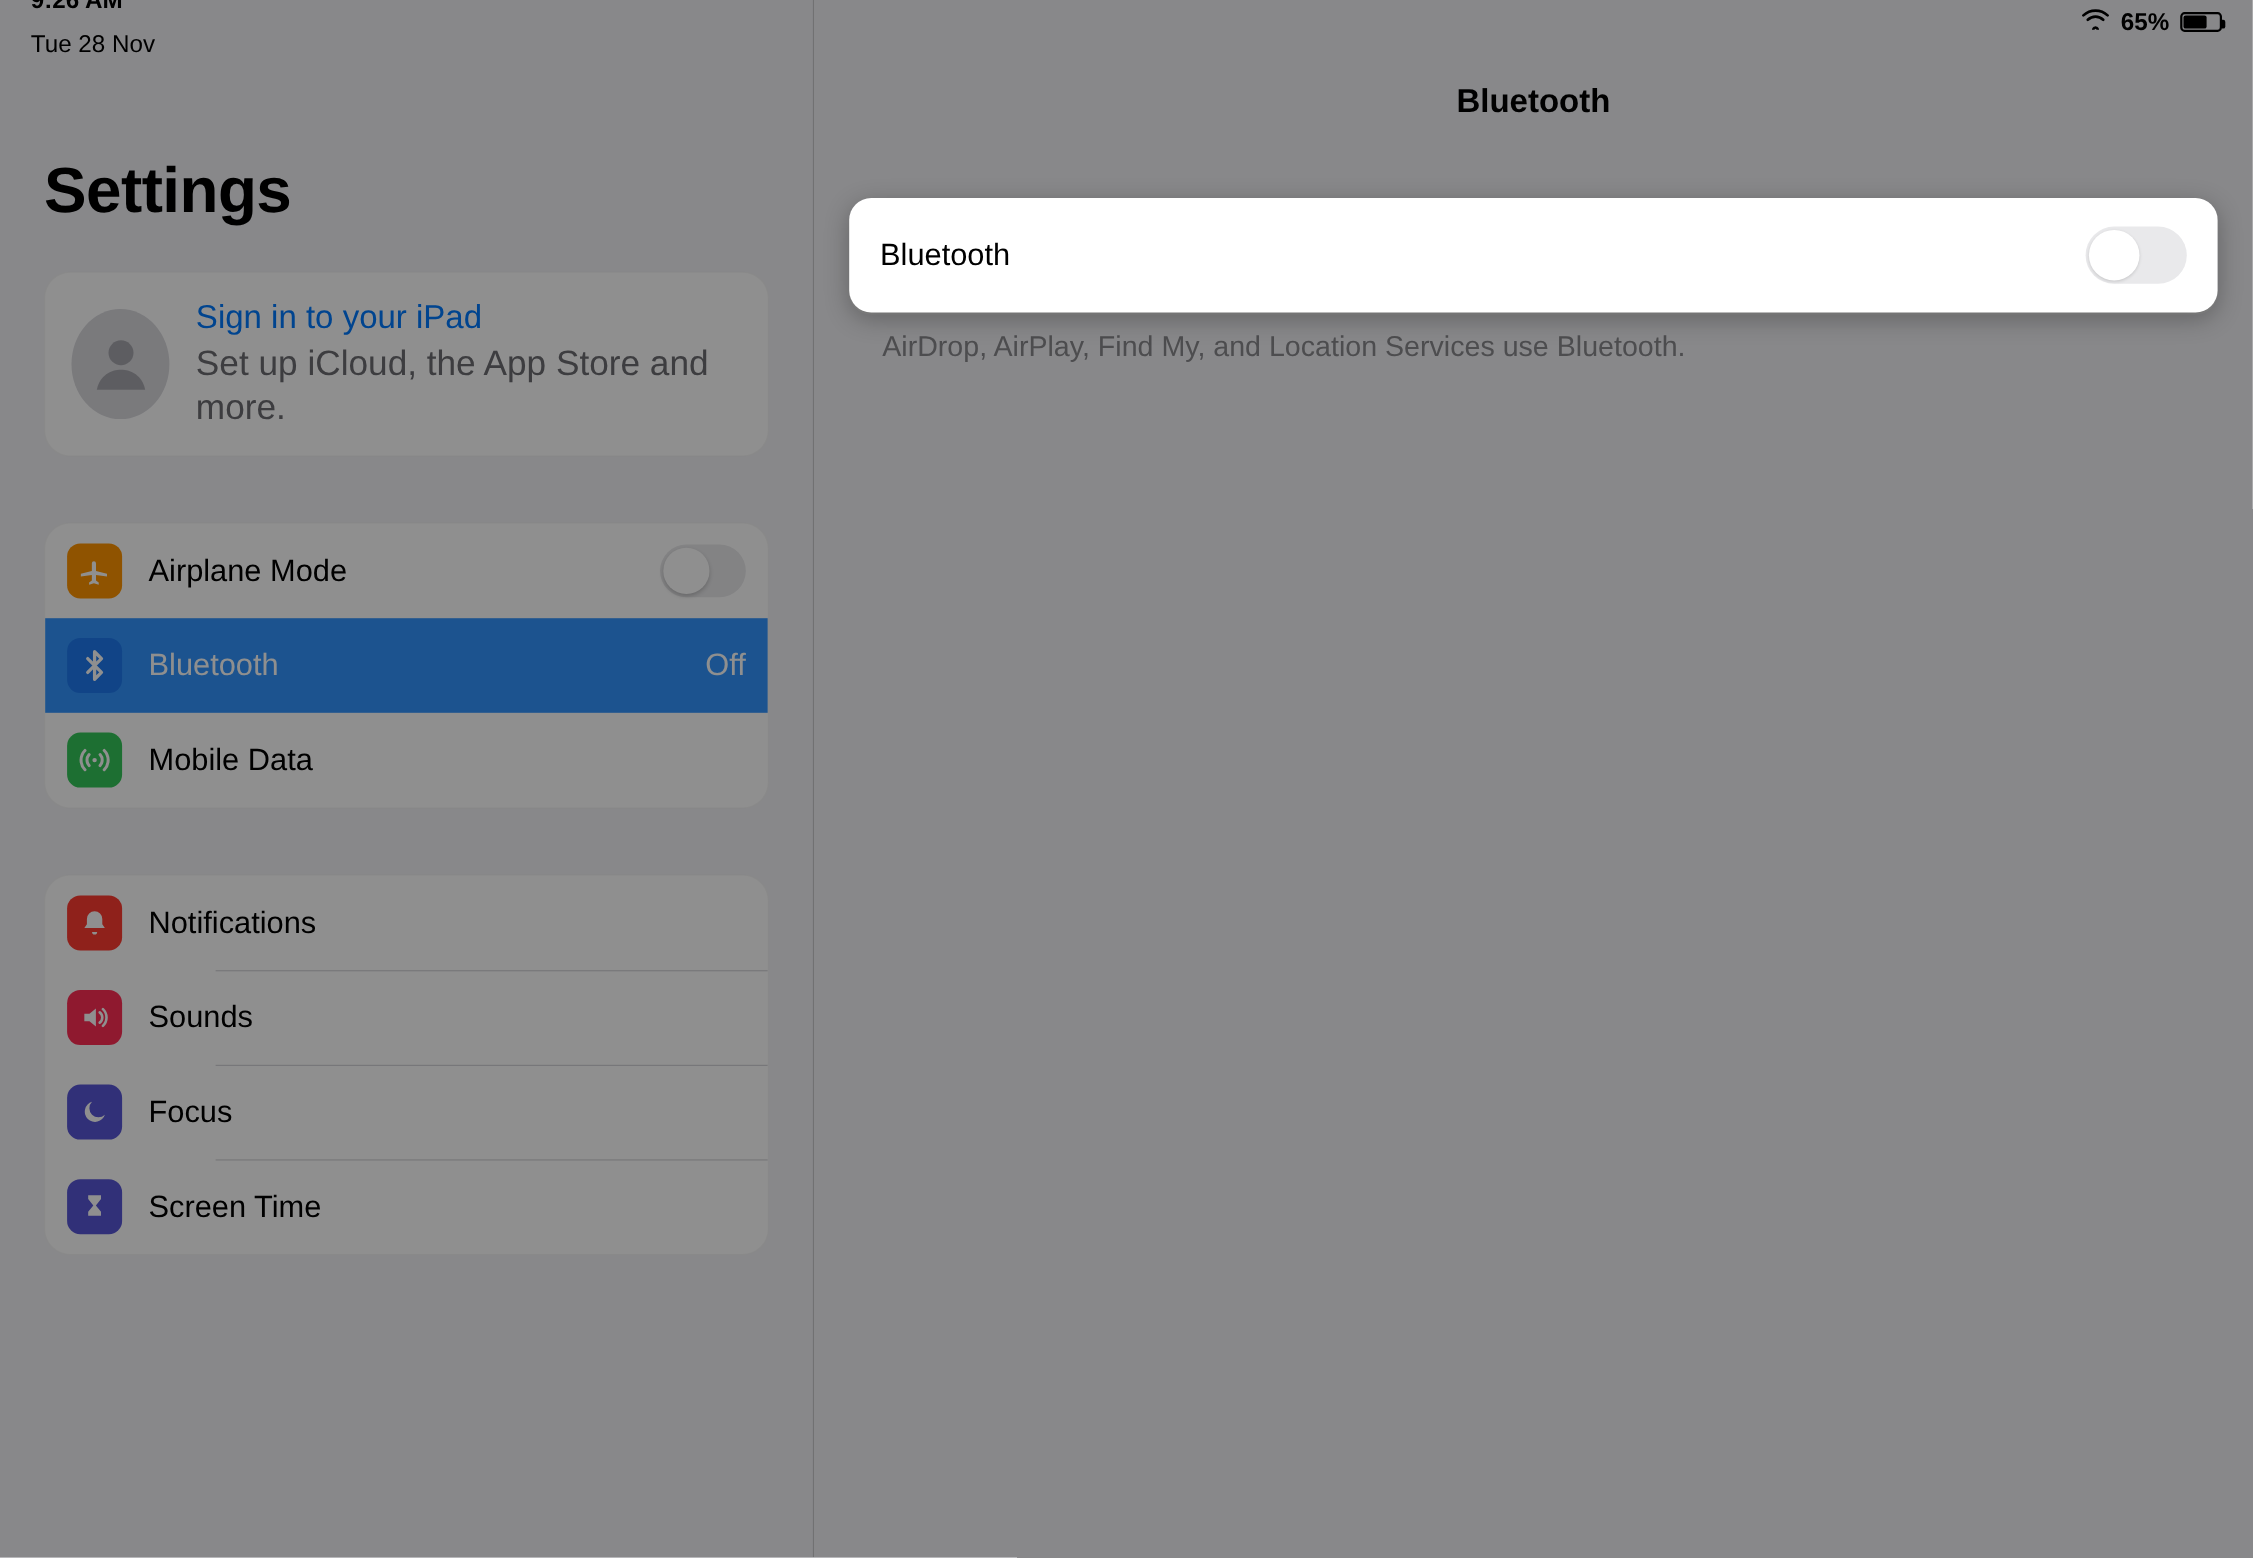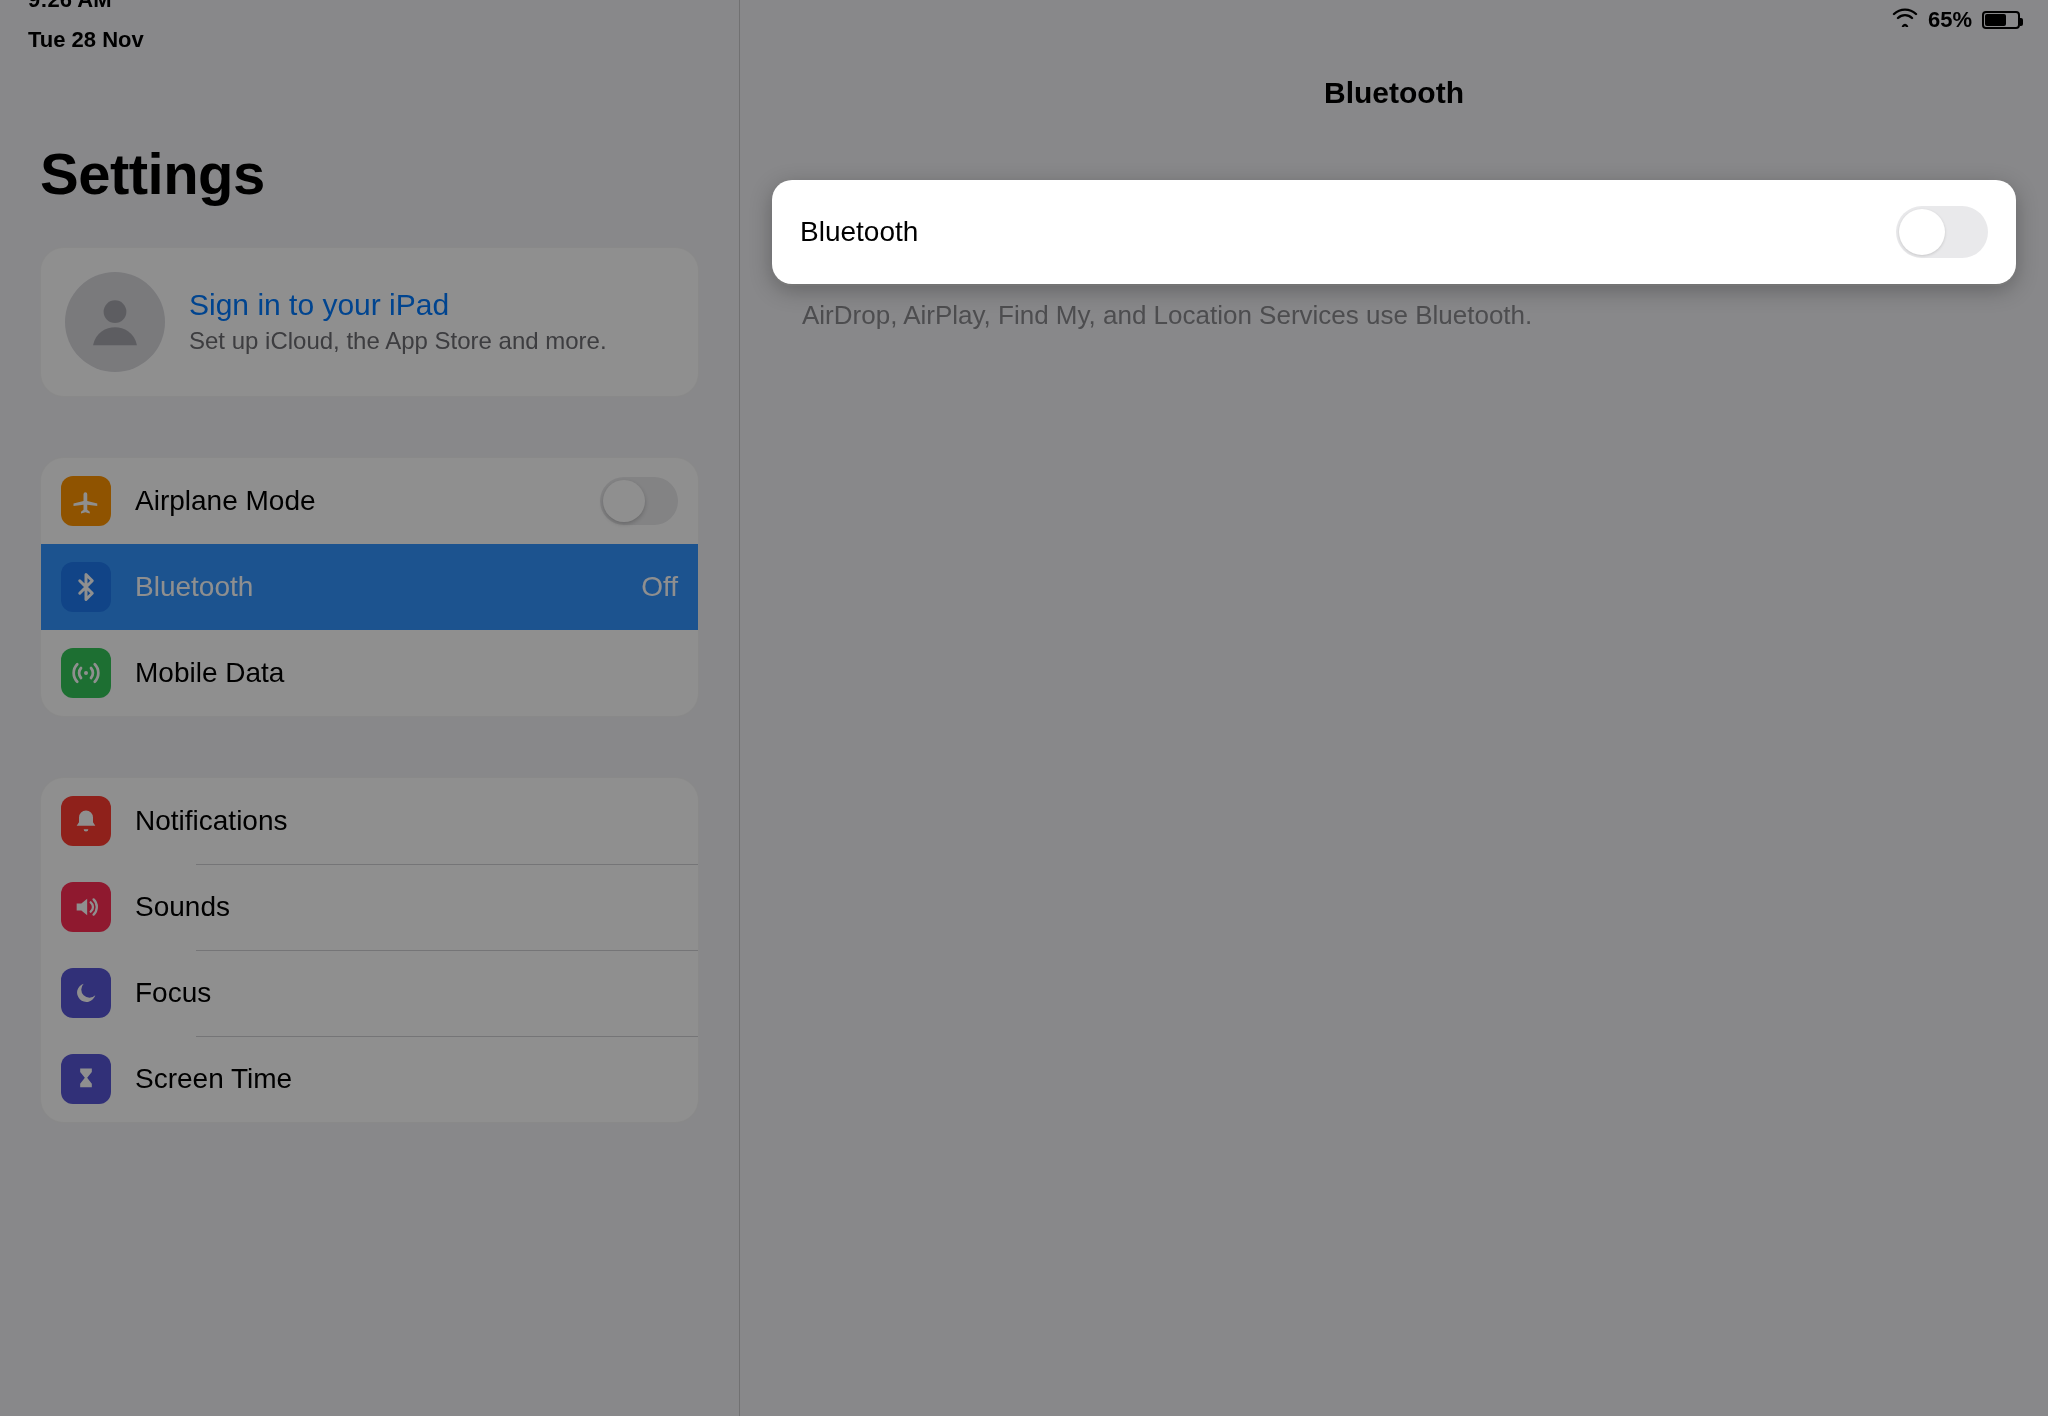--- a/index.html
+++ b/index.html
@@ -46,21 +46,21 @@
     .card {
       background: #fff;
       border-radius: 24px;
       overflow: hidden;
       margin-bottom: 60px;
       border: 1px solid rgba(0,0,0,0.04);
     }
     .signin { display: flex; align-items: center; padding: 24px; gap: 24px; }
     .avatar { width: 100px; height: 100px; border-radius: 50%; background: #d9d9de; display:flex; align-items:center; justify-content:center; }
     .signin-text a { color: #007aff; font-size: 30px; text-decoration: none; font-weight: 400; }
-    .signin-text p { color: #6d6d72; font-size: 24px; margin-top: 4px; line-height:1.25; }
+    .signin-text p { color: #6d6d72; font-size: 32px; margin-top: 4px; line-height:1.25; }
 
     .row {
       display: flex; align-items: center; padding: 18px 20px 18px 20px; gap: 24px; position: relative;
     }
     .row + .row::before {
       content:''; position:absolute; top:0; left: 155px; right:0; height:1px; background:#d1d1d5;
     }
     .row.selected { background: #3395ff; color:#fff; }
     .row.selected + .row::before { display:none; }
     .row.selected::before { display:none; }
@@ -117,21 +117,21 @@
     .ic-pink { background:#ff2d55; }
     .ic-indigo { background:#5856d6; }
   </style>
 </head>
 <body>
 
 <div class="root">
   <div class="status-bar">
     <div class="status-left">
       <span>9:26 AM</span>
-      <span style="font-weight:700;">Tue 28 Nov</span>
+      <span style="font-weight:400;">Tue 28 Nov</span>
     </div>
     <div class="status-right">
       <span>
         <svg width="26" height="20" viewBox="0 0 26 20">
             <path d="M13 18 a2 2 0 1 0 0.001 0 M6 11 a10 10 0 0 1 14 0 M2 7 a16 16 0 0 1 22 0" stroke="#000" stroke-width="2.4" fill="none" stroke-linecap="round"></path>
           </svg>
       </span>
       <span>65%</span>
       <span class="battery-shell">
           <span class="battery-fill"></span>

